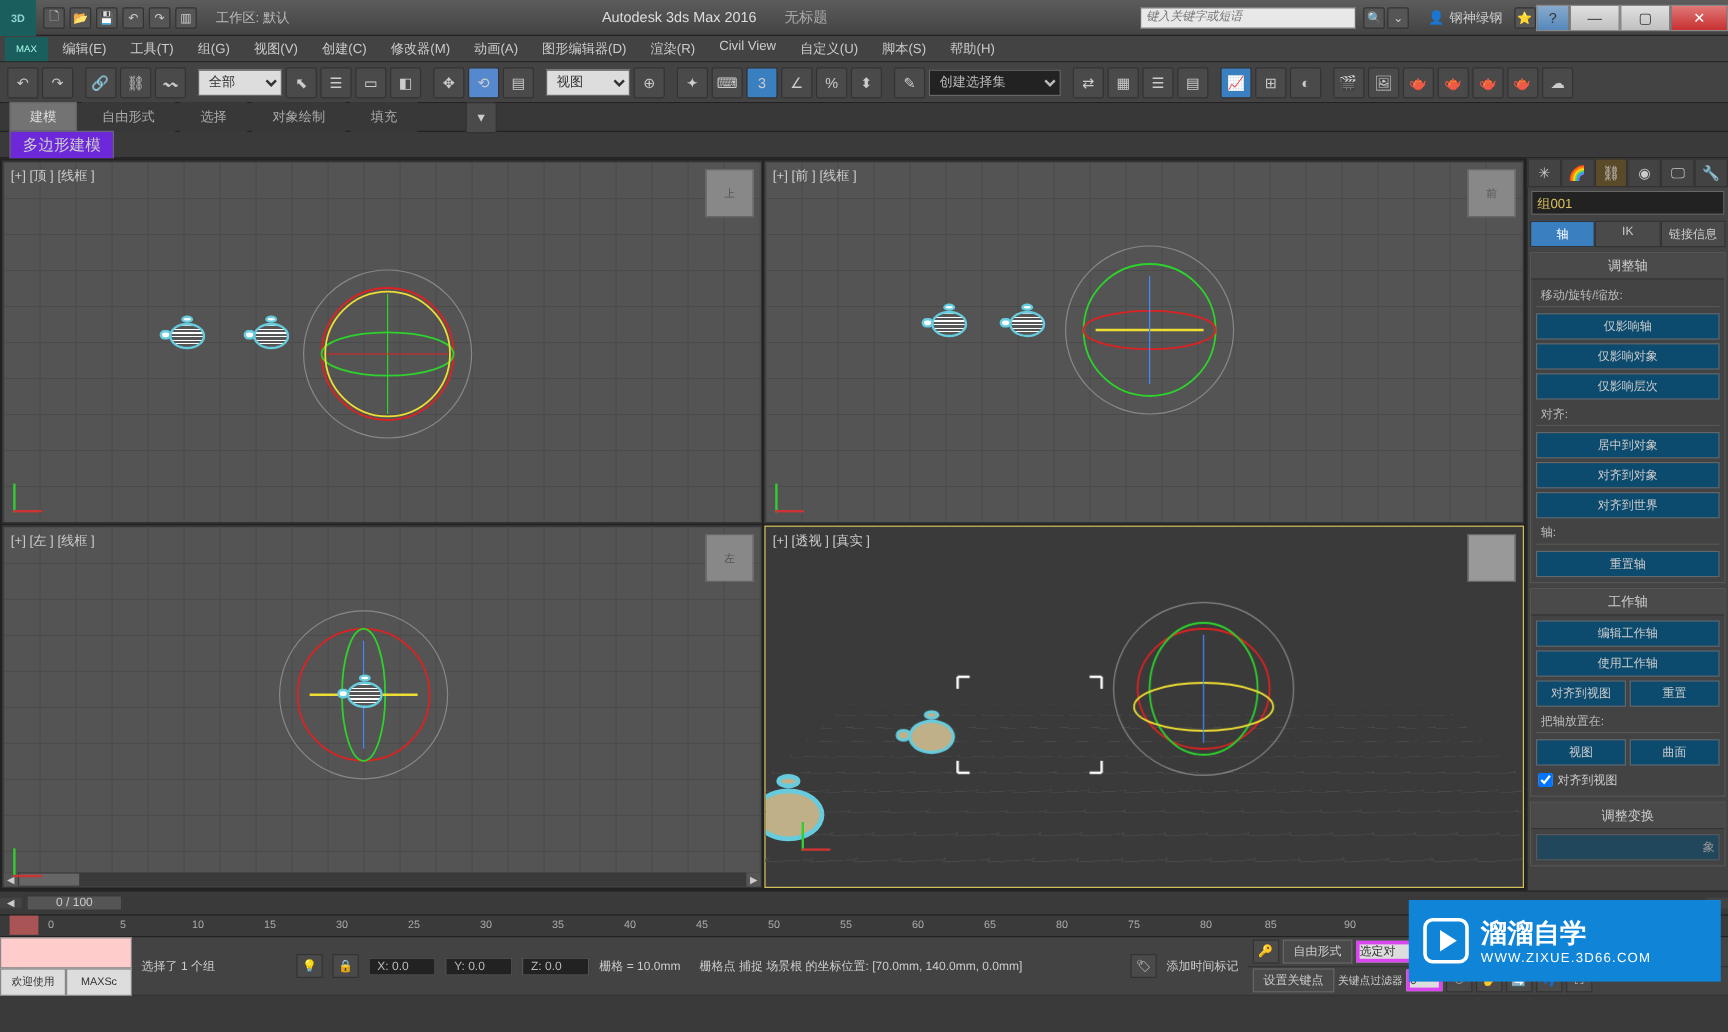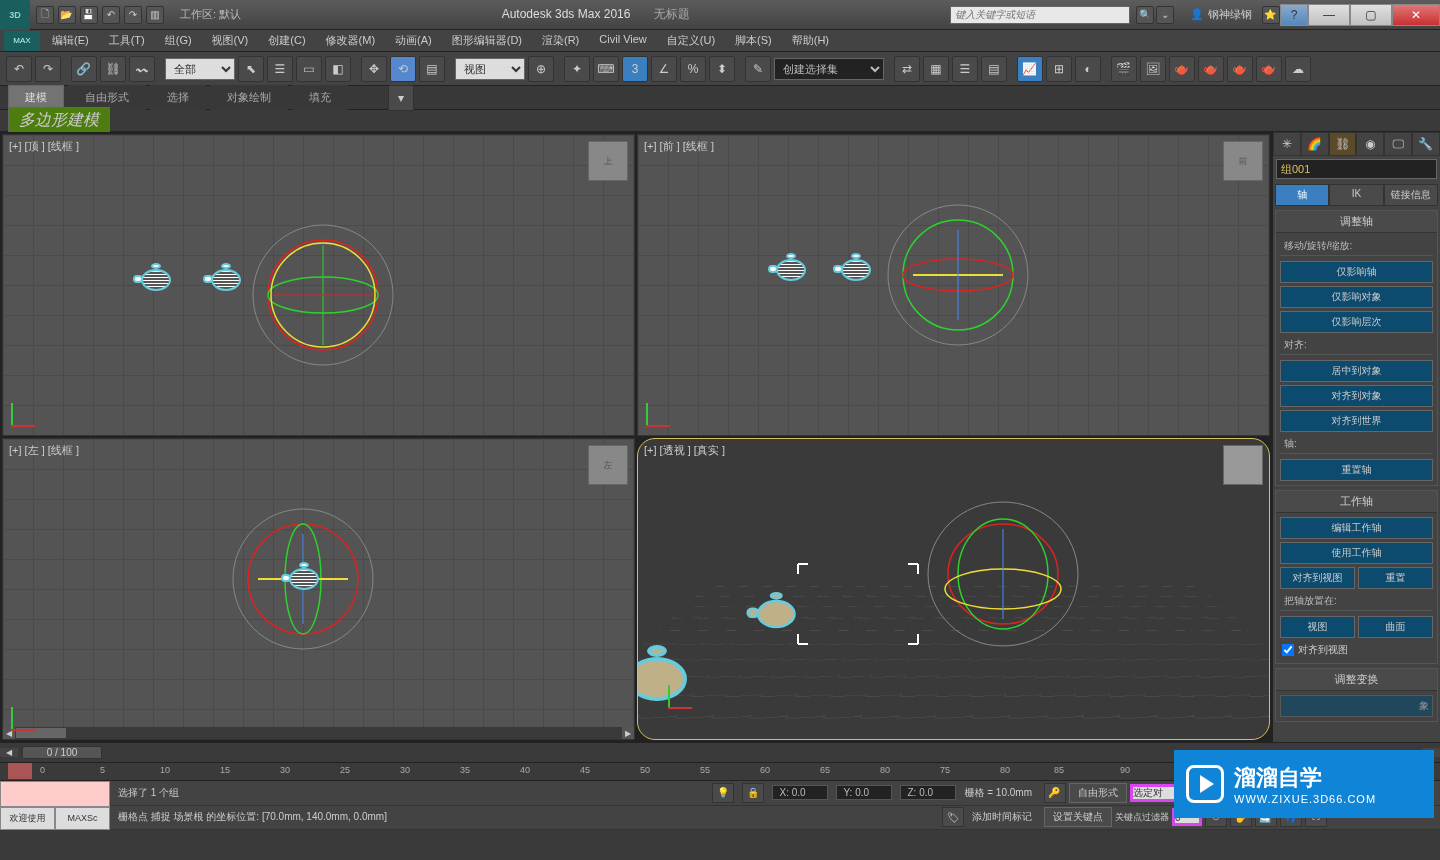--- a/index.html
+++ b/index.html
@@ -34,21 +34,21 @@
 .tb-sep { width:4px; }
 .tb-select { height:22px; background:#ddd; border:1px solid #666; font-size:11px; color:#333; padding:0 4px;}
 .tb-select.dark { background:#222; color:#bbb;}
 .tb-select-small { width:70px;}
 
 
 .ribbon { height:24px; background:#383838; display:flex; align-items:center; padding:0 8px; gap:20px; border-bottom:1px solid #222;}
 .ribbon-tab { padding:4px 16px; color:#aaa; background:#383838; border:1px solid transparent;}
 .ribbon-tab.active { background:#737373; border:1px solid #666; color:#ddd;}
 .ribbon-sub { height:22px; background:#3a3a3a; display:flex; align-items:center; padding:0 8px; border-bottom:1px solid #222;}
-.ribbon-sub-btn { padding:2px 10px; background:#4d7c0f; border:1px solid #666; font-size:16px; color:#ccc;font-style:italic;}
+.ribbon-sub-btn { padding:2px 10px; background:#6d28d9; border:1px solid #666; font-size:13px; color:#ccc;}
 
 
 .main { display:flex; height:610px; }
 .viewports { flex:1; display:grid; grid-template-columns:1fr 1fr; grid-template-rows:1fr 1fr; gap:2px; background:#222; padding:2px; position:relative;}
 .vp { background:#545454; position:relative; overflow:hidden; border:1px solid #333;}
 .vp.active { border:1px solid #d4c05a;}
 .vp-label { position:absolute; top:4px; left:6px; color:#ccc; font-size:11px; z-index:5;}
 .vp-cube { position:absolute; top:6px; right:6px; width:40px; height:40px; background:#888; border:1px solid #666; z-index:5; display:flex;align-items:center;justify-content:center;color:#555;font-size:9px;}
 .vp-grid { position:absolute; inset:0; background-image:
   linear-gradient(#4a4a4a 1px,transparent 1px),
@@ -98,21 +98,21 @@
 .timeline .track { flex:1; background:#555;}
 .time-ruler { height:18px; background:#3a3a3a; display:flex; align-items:center; padding:0 40px; position:relative; border-top:1px solid #222;}
 .time-ruler .tick { position:absolute; font-size:9px; color:#aaa; top:2px;}
 
 
 .statusbar { height:50px; background:#434343; border-top:1px solid #222; display:flex;}
 .status-left { width:110px; display:flex; flex-direction:column;}
 .status-left .row1 { flex:1; background:#ffcccc; border:1px solid #888; display:flex;align-items:center;justify-content:center;color:#666;font-size:9px;}
 .status-left .row2 { flex:1; display:flex;}
 .status-left .row2 > div { flex:1; background:#ddd; color:#333; font-size:9px; display:flex;align-items:center;justify-content:center; border:1px solid #888;}
-.status-mid { flex:1; display:flex; flex-direction:column;}
+.status-mid { flex:1; display:flex; }
 .status-mid .row { flex:1; display:flex; align-items:center; padding:0 8px; gap:8px; border-bottom:1px solid #333;}
 .status-mid .readout { background:#222; border:1px solid #555; padding:1px 6px; font-size:10px; color:#bbb; min-width:56px;}
 .status-mid .label { font-size:10px; color:#ccc;}
 .status-right { width:400px; display:flex; flex-direction:column;}
 .status-right .row { flex:1; display:flex; align-items:center; gap:3px; padding:0 4px; border-bottom:1px solid #333;}
 .pb-btn { width:22px;height:20px; background:#4a4a4a; border:1px solid #333; display:flex;align-items:center;justify-content:center;font-size:10px;color:#ccc;}
 .auto-key-btn { padding:2px 8px; background:#4a4a4a; border:1px solid #666; font-size:10px;}
 .set-key-btn { padding:2px 8px; background:#4a4a4a; border:1px solid #666; font-size:10px;}
 .key-sel { width:50px; height:18px; background:#ddd; font-size:10px; color:#333; border:3px solid #d946ef;}
 
@@ -314,21 +314,21 @@
         </div>
       <div class="vp-axis"></div>
       <div class="vp-scroll">
         <div class="arrow">◀</div>
           <div class="thumb"></div>
           <div style="flex:1"></div>
         <div class="arrow" style="margin-left:auto">▶</div>
       </div>
     </div>
 
-    <div class="vp active" style="background:#3a3a3a;border-radius:18px;">
+    <div class="vp active" style="background:#3a3a3a;">
       <div class="vp-grid persp"></div>
       <div class="vp-label">[+] [透视 ] [真实 ]</div>
       <div class="vp-cube" style="background:#999"></div>
       <svg class="gizmo" style="left:280px;top:50px" width="170" height="170">
         <ellipse cx="85" cy="85" rx="75" ry="72" fill="none" stroke="#888" stroke-width="1"></ellipse>
         <ellipse cx="85" cy="85" rx="55" ry="50" fill="none" stroke="#dd2222" stroke-width="1.5"></ellipse>
         <ellipse cx="85" cy="85" rx="45" ry="55" fill="none" stroke="#2dd22d" stroke-width="1.5"></ellipse>
         <ellipse cx="85" cy="100" rx="58" ry="20" fill="none" stroke="#eedd33" stroke-width="1.5"></ellipse>
         <line x1="85" y1="40" x2="85" y2="130" stroke="#4488ff"></line>
       </svg>

